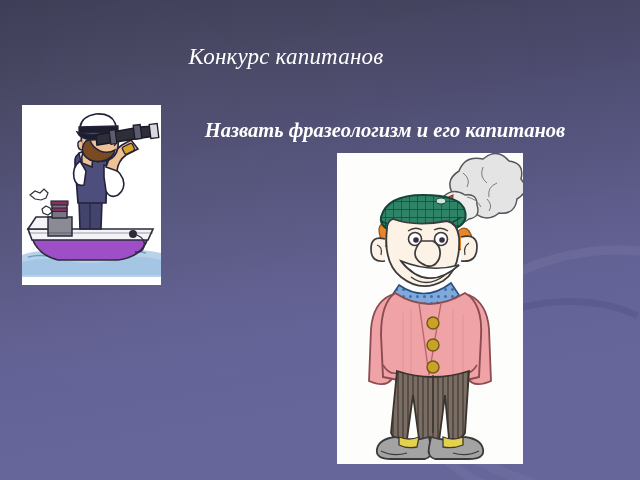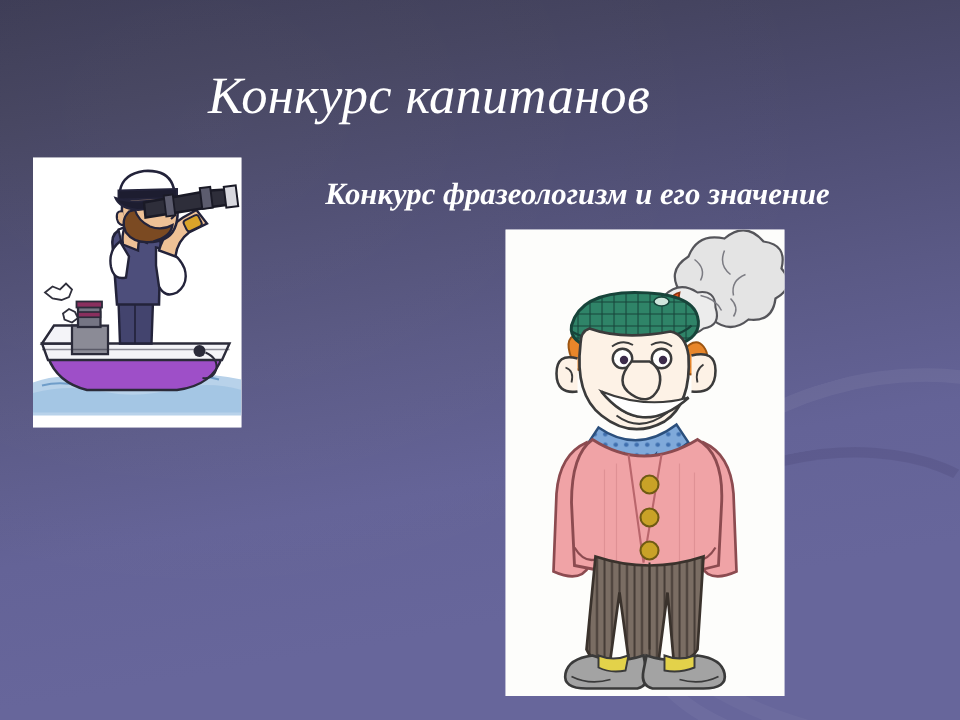--- a/index.html
+++ b/index.html
@@ -78,21 +78,21 @@
   #title {
     position: absolute;
     left: 0;
     top: 44px;
     width: 572px;
     text-align: center;
     color: #ffffff;
     font-family: "Liberation Serif", "DejaVu Serif", serif;
     font-style: italic;
     font-weight: 400;
-    font-size: 35px;
+    font-size: 23px;
     letter-spacing: 0.2px;
     white-space: nowrap;
   }
 
   #subtitle {
     position: absolute;
     left: 150px;
     top: 119px;
     width: 470px;
     text-align: center;
@@ -129,21 +129,21 @@
 
 <div id="slide">
 
   <div class="swirl swirl-c"></div>
   <div class="swirl swirl-a"></div>
   <div class="swirl swirl-b"></div>
   <div class="vignette"></div>
 
   <div id="title">Конкурс капитанов</div>
 
-  <div id="subtitle">Конкурс фразеологизм и его значение</div>
+  <div id="subtitle">Назвать фразеологизм и его капитанов</div>
 
   <div class="picture" id="pic-captain">
     <svg viewBox="0 0 139 180" xmlns="http://www.w3.org/2000/svg">
       <rect x="0" y="0" width="139" height="180" fill="#ffffff"></rect>
 
       <g>
         <path d="M0 150 Q18 143 38 148 Q58 153 80 147 Q104 141 139 148 L139 172 L0 172 Z" fill="#b8d2ea"></path>
         <path d="M0 157 Q24 151 46 156 Q70 161 96 154 Q118 149 139 155 L139 170 L0 170 Z" fill="#9dc2e2" opacity="0.75"></path>
         <path d="M6 152 Q18 149 30 152" stroke="#6f9dc9" stroke-width="1.4" fill="none"></path>
         <path d="M96 147 Q110 144 124 148" stroke="#6f9dc9" stroke-width="1.4" fill="none"></path>

